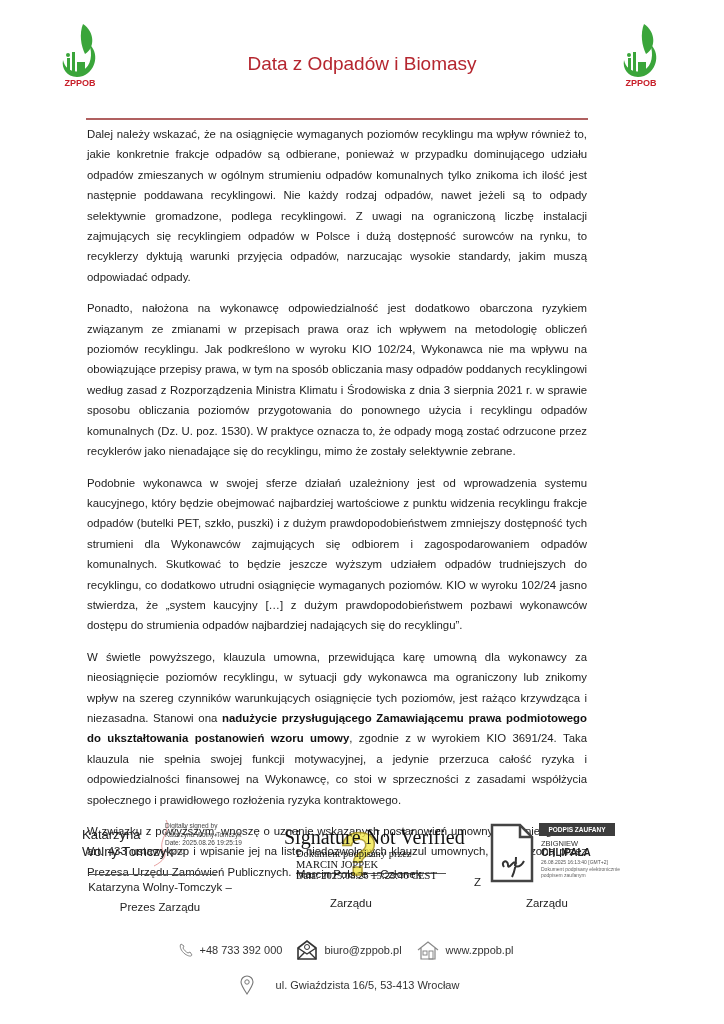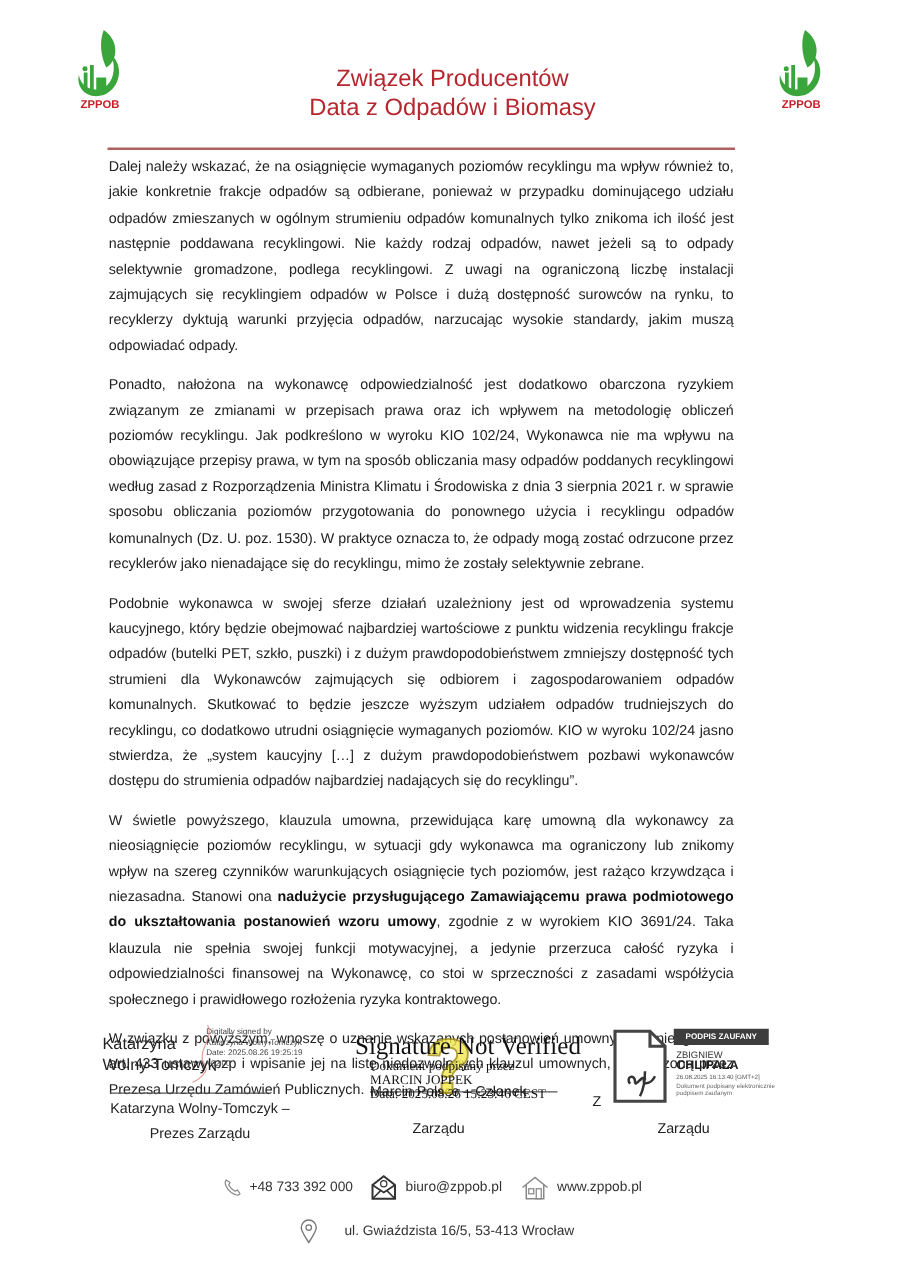--- a/index.html
+++ b/index.html
@@ -66,21 +66,20 @@
     <path d="M34 22 C44 30 42 48 28 54 C14 58 6 48 8 38 C10 48 20 52 28 48 C36 44 38 32 34 22 Z" fill="#3aa53a"></path>
     <rect x="12" y="36" width="3" height="14" fill="#3aa53a"></rect>
     <rect x="17" y="30" width="3" height="20" fill="#3aa53a"></rect>
     <rect x="22" y="40" width="8" height="10" fill="#3aa53a"></rect>
     <circle cx="13" cy="33" r="2" fill="#3aa53a"></circle>
   </svg>
   <div class="caption">ZPPOB</div>
 </div>
 
 <div class="header-title">
-  <div>Związek Producentów</div>
   <div>Data z Odpadów i Biomasy</div>
 </div>
 
 <div class="logo right">
   <svg width="50" height="58" viewBox="0 0 50 58">
     <path d="M28 2 C40 10 40 26 30 32 C26 24 24 12 28 2 Z" fill="#3aa53a"></path>
     <path d="M34 22 C44 30 42 48 28 54 C14 58 6 48 8 38 C10 48 20 52 28 48 C36 44 38 32 34 22 Z" fill="#3aa53a"></path>
     <rect x="12" y="36" width="3" height="14" fill="#3aa53a"></rect>
     <rect x="17" y="30" width="3" height="20" fill="#3aa53a"></rect>
     <rect x="22" y="40" width="8" height="10" fill="#3aa53a"></rect>

